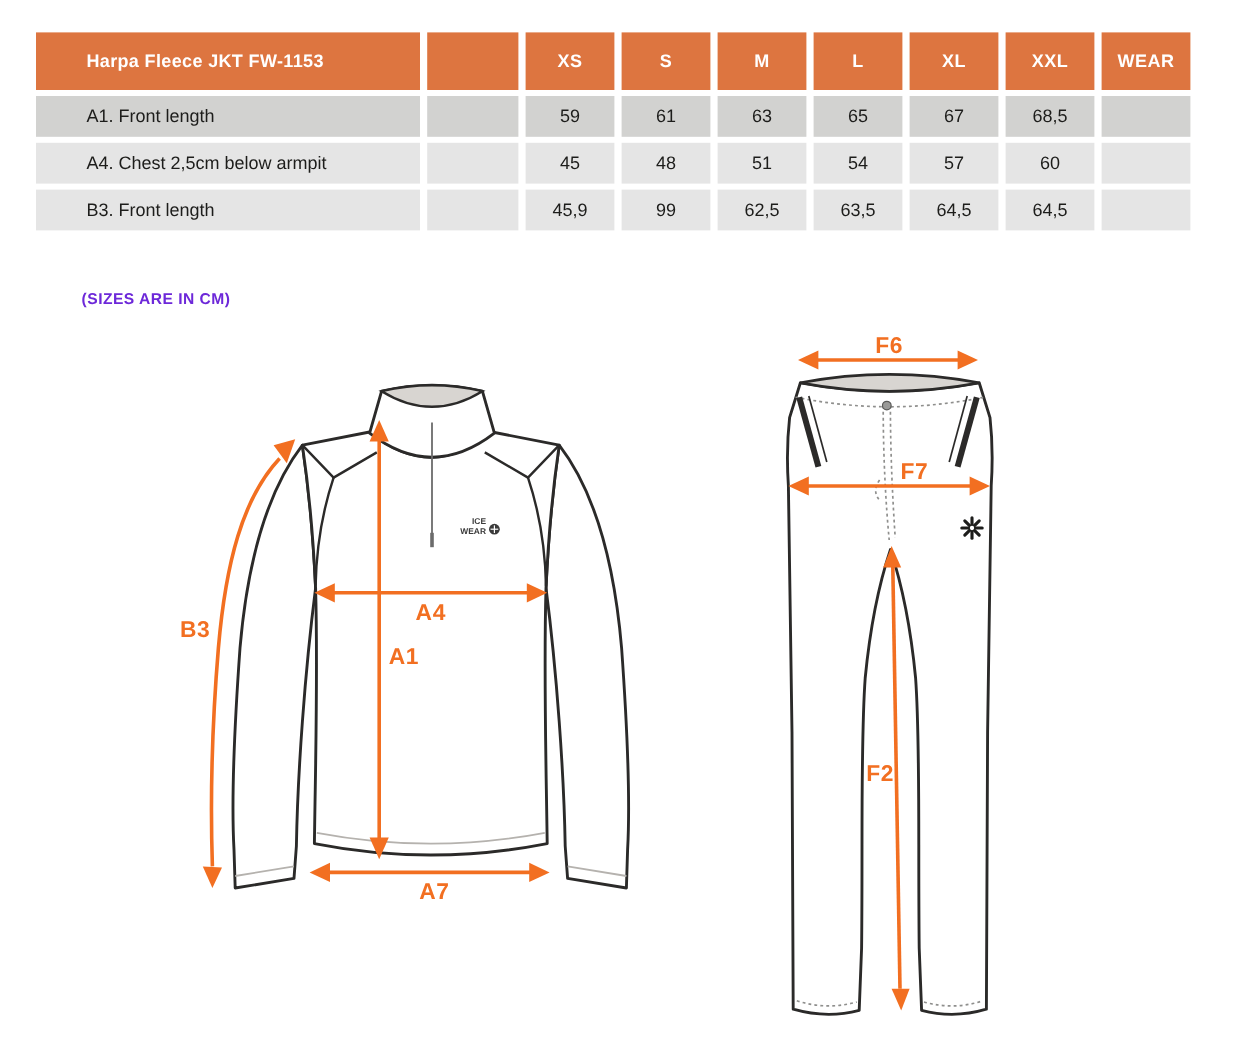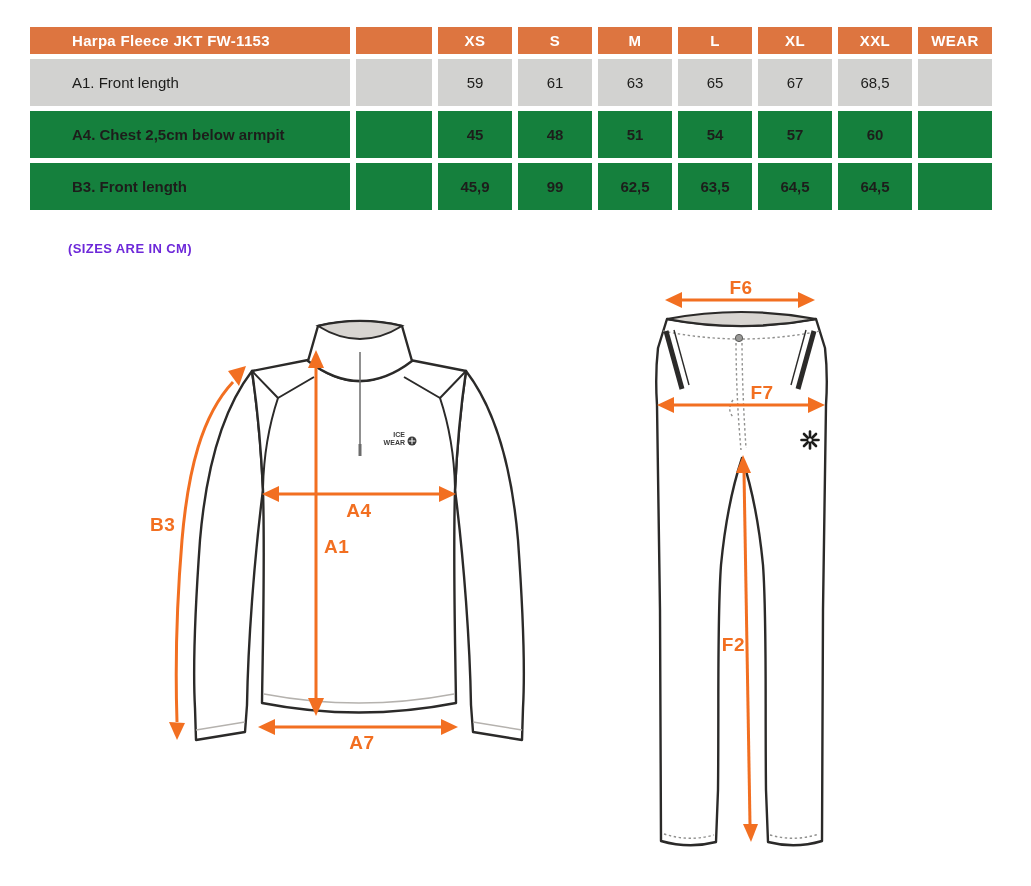--- a/index.html
+++ b/index.html
@@ -14,28 +14,28 @@
     position:absolute;left:24px;top:22px;
     border-collapse:separate;border-spacing:6px 5px;
     table-layout:fixed;
   }
   .size-table th,.size-table td{
     font-size:15px;overflow:hidden;white-space:nowrap;
     padding:0;vertical-align:middle;
   }
   .size-table thead th{
     background:#dd7540;color:#ffffff;font-weight:bold;
-    height:27px;text-align:center;letter-spacing:.4px;margin-left:11px;
+    height:48px;text-align:center;letter-spacing:.4px;margin-left:11px;
   }
   .size-table thead th.title-cell{
     text-align:left;padding-left:42px;font-size:15px;letter-spacing:.3px;
   }
-  .size-table tbody td{height:47px;text-align:center;}
+  .size-table tbody td{height:34px;text-align:center;}
   .size-table tbody tr.row-dark td{background:#d2d2d0;}
-  .size-table tbody tr.row-light td{background:#15803d;font-weight:bold;}
+  .size-table tbody tr.row-light td{background:#e5e5e5;}
   .size-table tbody td.label-cell{text-align:left;padding-left:42px;}
   
   .units-note{
     position:absolute;left:68px;top:241px;
     font-size:13px;font-weight:bold;letter-spacing:.4px;color:#6d28d9;
   }
   
   .diagram{position:absolute;}
   .diagram text{font-family:"Liberation Sans","DejaVu Sans",sans-serif;}
   .measure-label{fill:#f26f21;font-size:19px;font-weight:bold;letter-spacing:.5px;}

